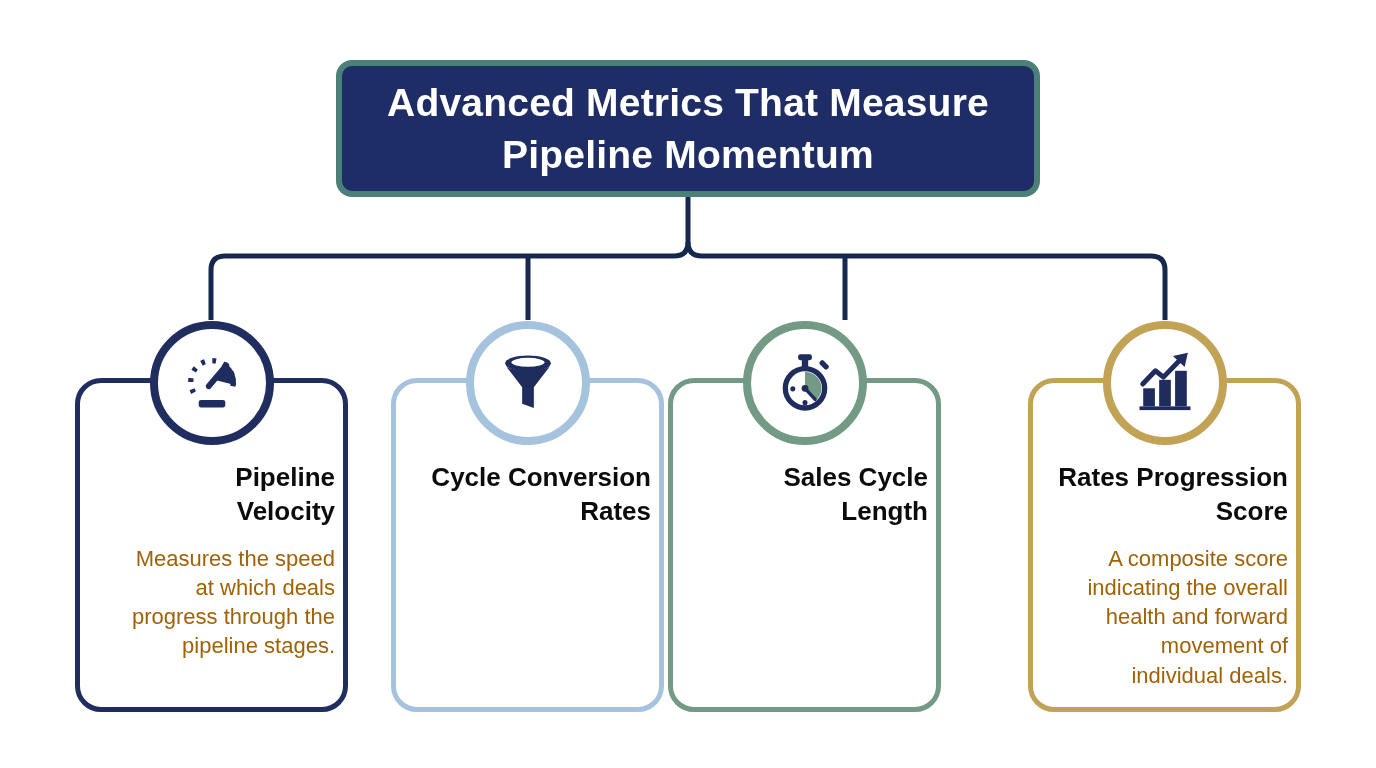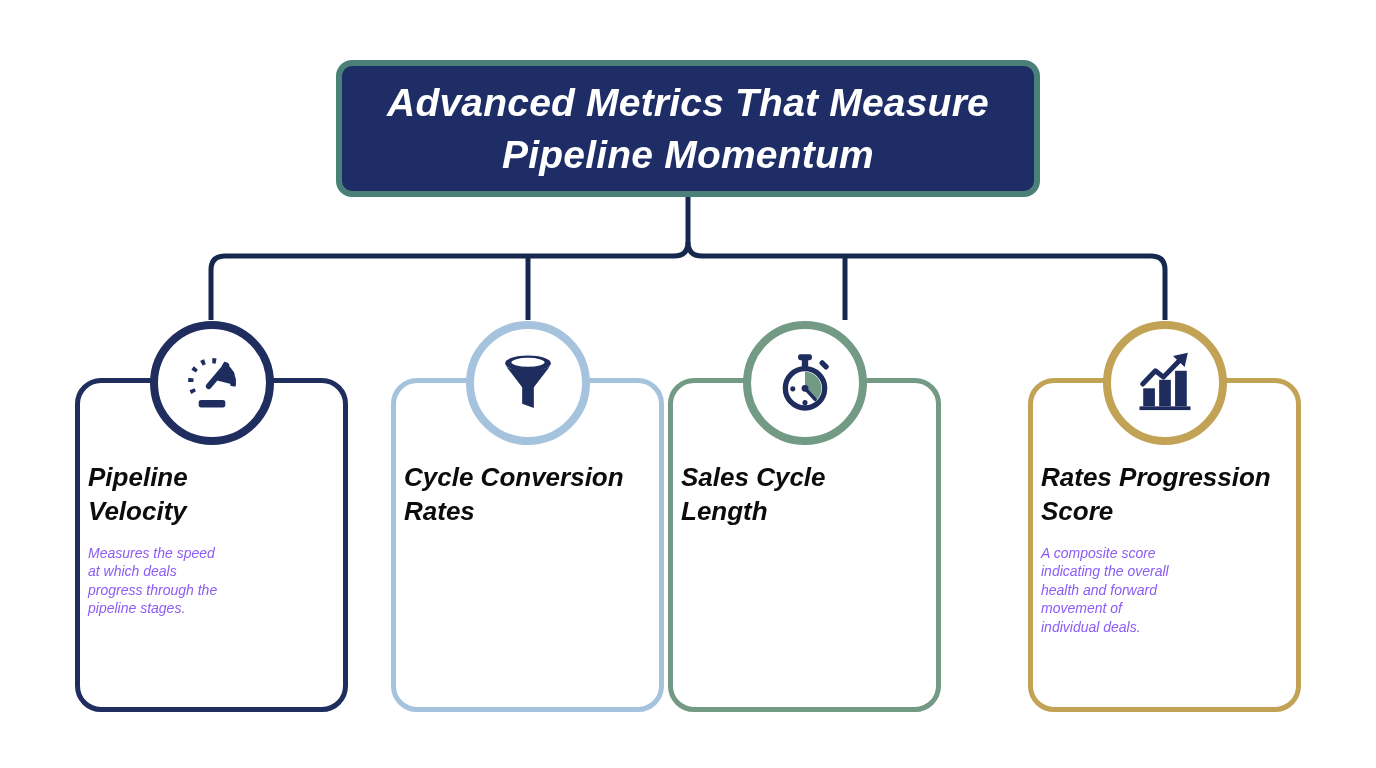--- a/index.html
+++ b/index.html
@@ -1,20 +1,20 @@
 <!DOCTYPE html>
 <html><head>
 <meta charset="utf-8">
 <style>
   html,body{margin:0;padding:0;}
   body{
     width:1376px;height:768px;background:#ffffff;overflow:hidden;position:relative;
     font-family:"Liberation Sans","DejaVu Sans",sans-serif;
   }
-  .canvas{position:absolute;inset:0;width:1322px;height:768px;font-style:italic;}
+  .canvas{position:absolute;inset:0;width:1322px;height:768px;}
 
   
   .title-box{
     position:absolute;left:336px;top:60px;width:704px;height:137px;
     box-sizing:border-box;background:#1e2d66;border:6px solid #4a8078;border-radius:16px;
     display:flex;align-items:center;justify-content:center;
   }
   .title-text{
     color:#ffffff;font-size:39px;font-weight:bold;line-height:1.32;
     text-align:center;white-space:pre-line;letter-spacing:.2px;
@@ -32,26 +32,26 @@
   .icon-circle{
     position:absolute;top:-62px;left:50%;transform:translateX(-50%);
     width:124px;height:124px;box-sizing:border-box;border-radius:50%;
     background:#ffffff;border:8px solid #1f2d5f;
     display:flex;align-items:center;justify-content:center;
   }
   .icon-circle svg{width:68px;height:68px;display:block;}
   .navy-fill{fill:#1e2c5e;}
   .navy-stroke{stroke:#1e2c5e;}
   .sage-fill{fill:#729a85;}
-  .card-content{position:absolute;left:0;right:0;top:0;padding:78px 8px 0 8px;text-align:left;}
+  .card-content{position:absolute;left:0;right:0;top:0;padding:78px 8px 0 8px;text-align:right;}
   .card-heading{
     font-size:26px;font-weight:bold;color:#0c0c0c;line-height:1.3;white-space:pre-line;
   }
   .card-body{
-    margin-top:15px;font-size:14px;color:#8b5cf6;line-height:1.33;white-space:pre-line;
+    margin-top:15px;font-size:22px;color:#a16207;line-height:1.33;white-space:pre-line;
   }
 </style>
 </head>
 <body>
 
 <div class="canvas">
 
   <div class="title-box" style="background: rgb(30, 45, 102); border-color: rgb(74, 128, 120);">
     <div class="title-text">Advanced Metrics That Measure
 Pipeline Momentum</div>

